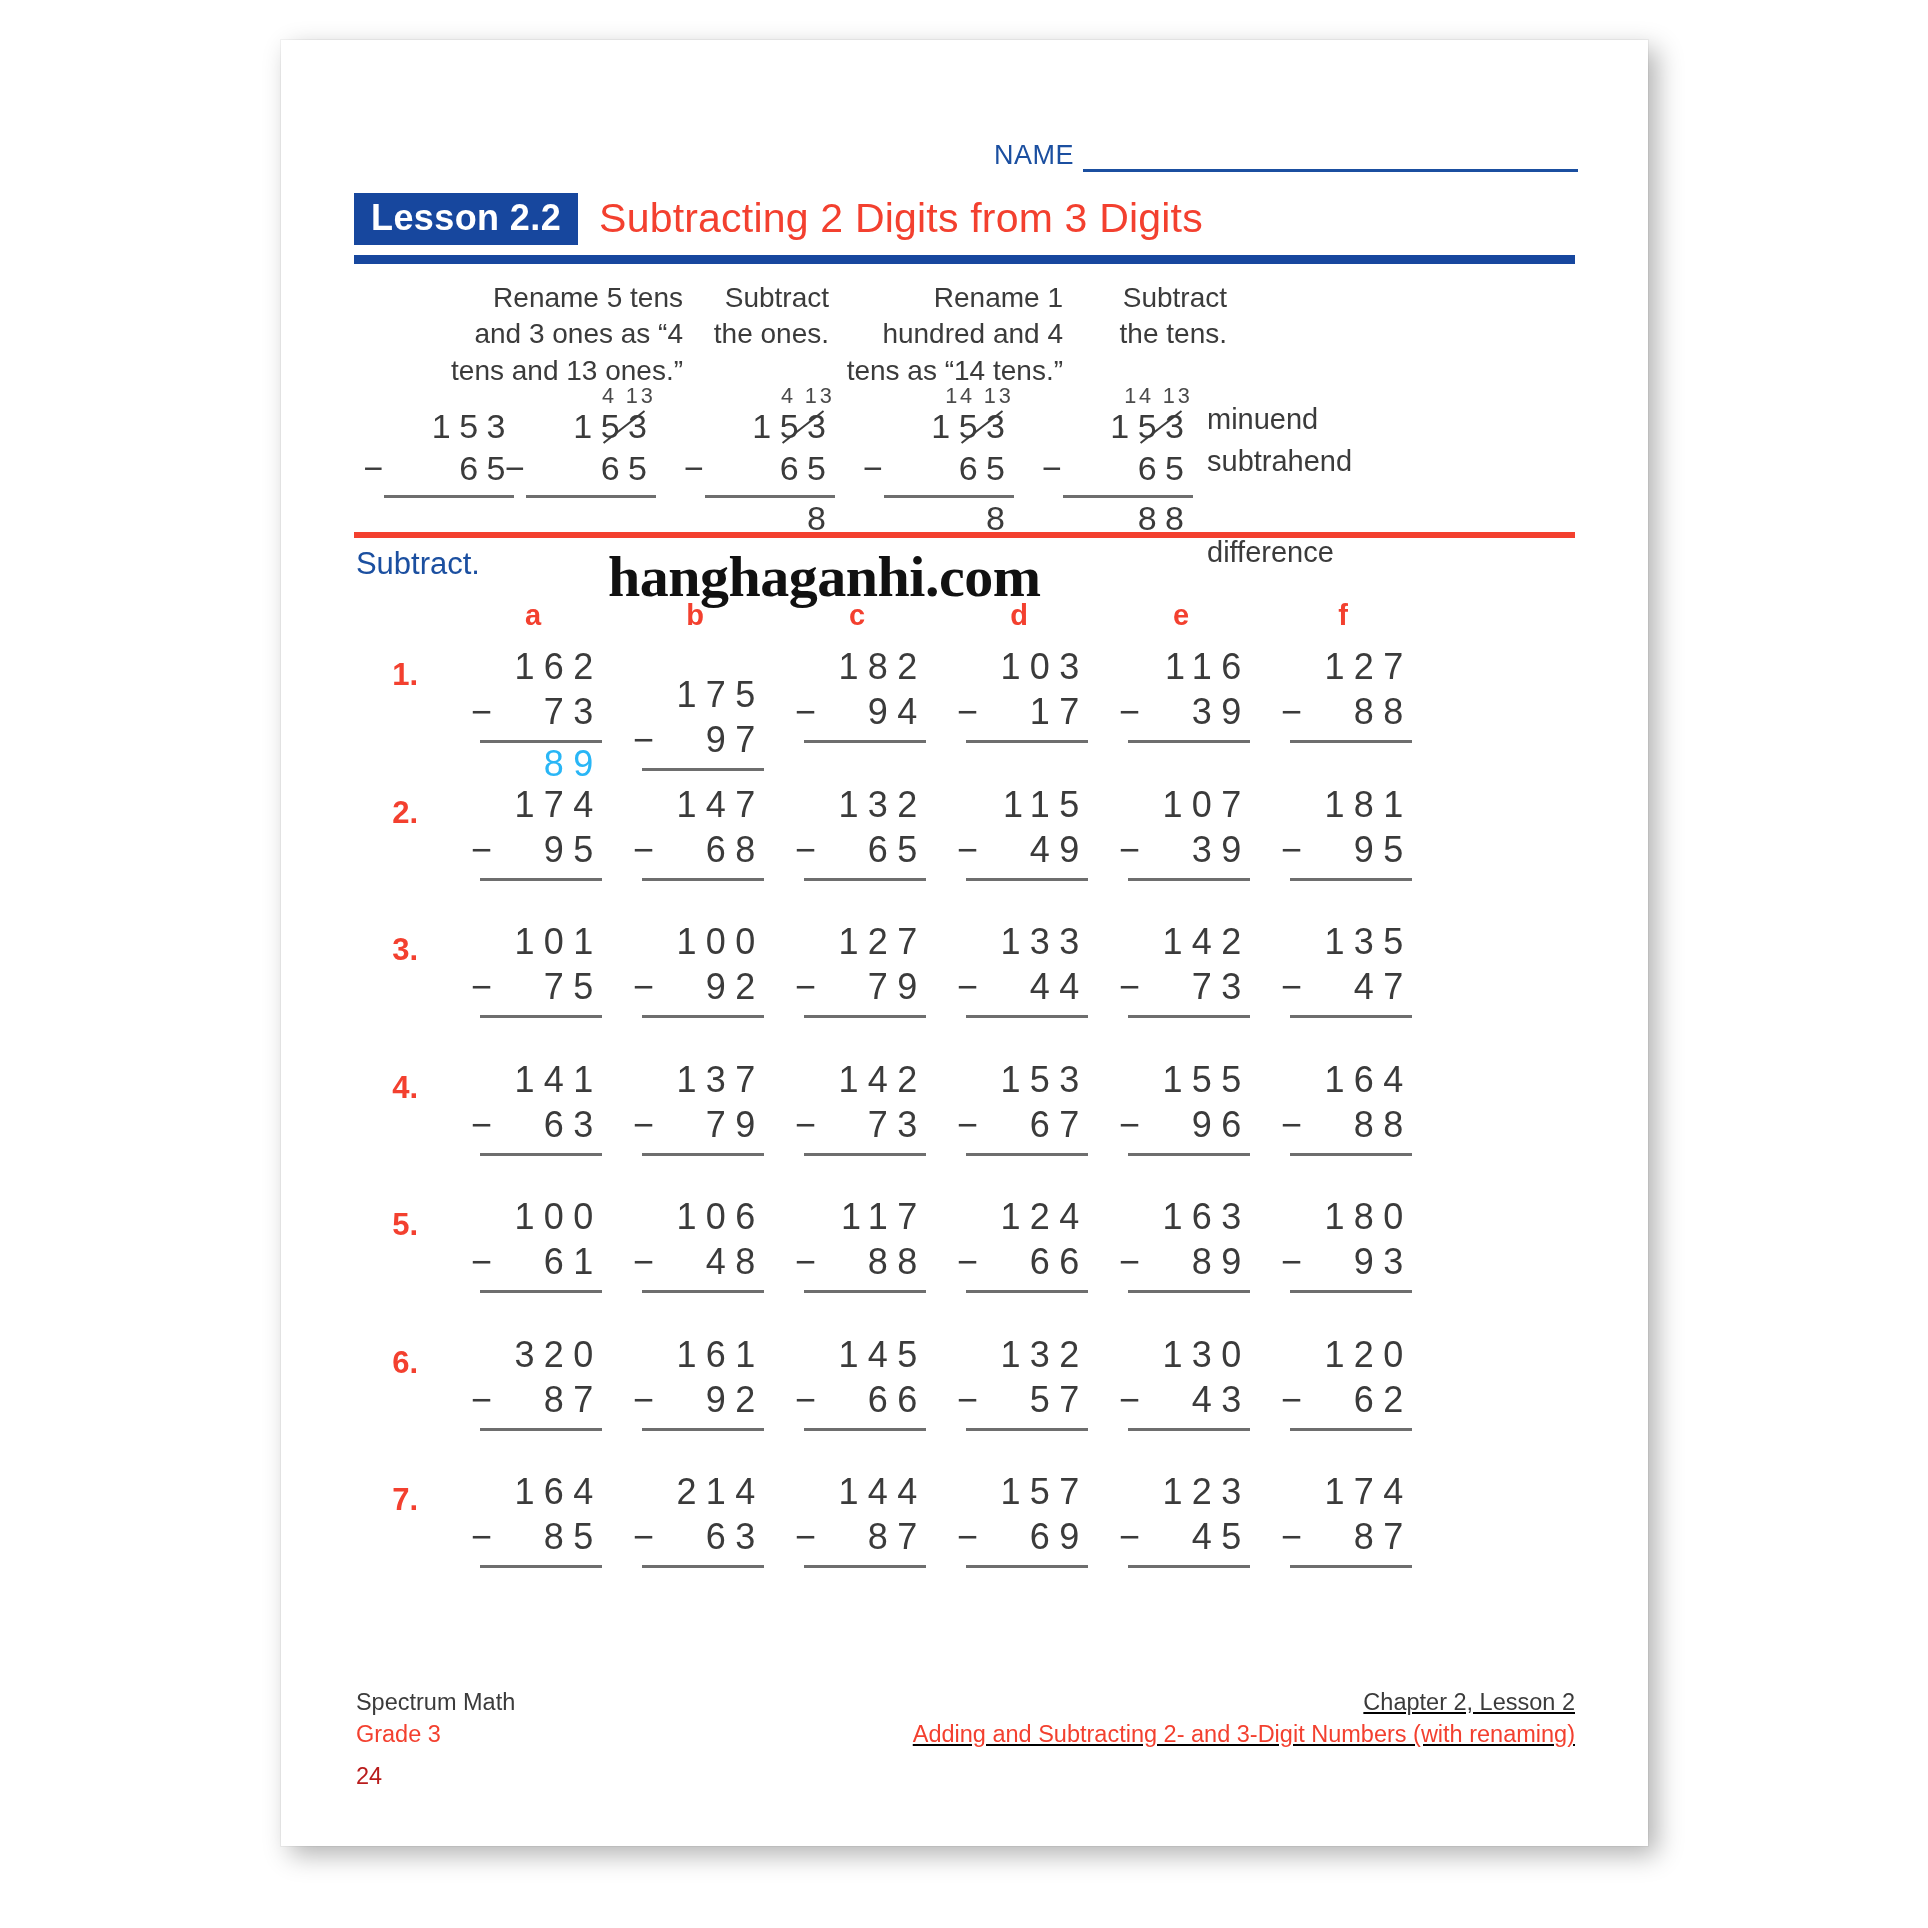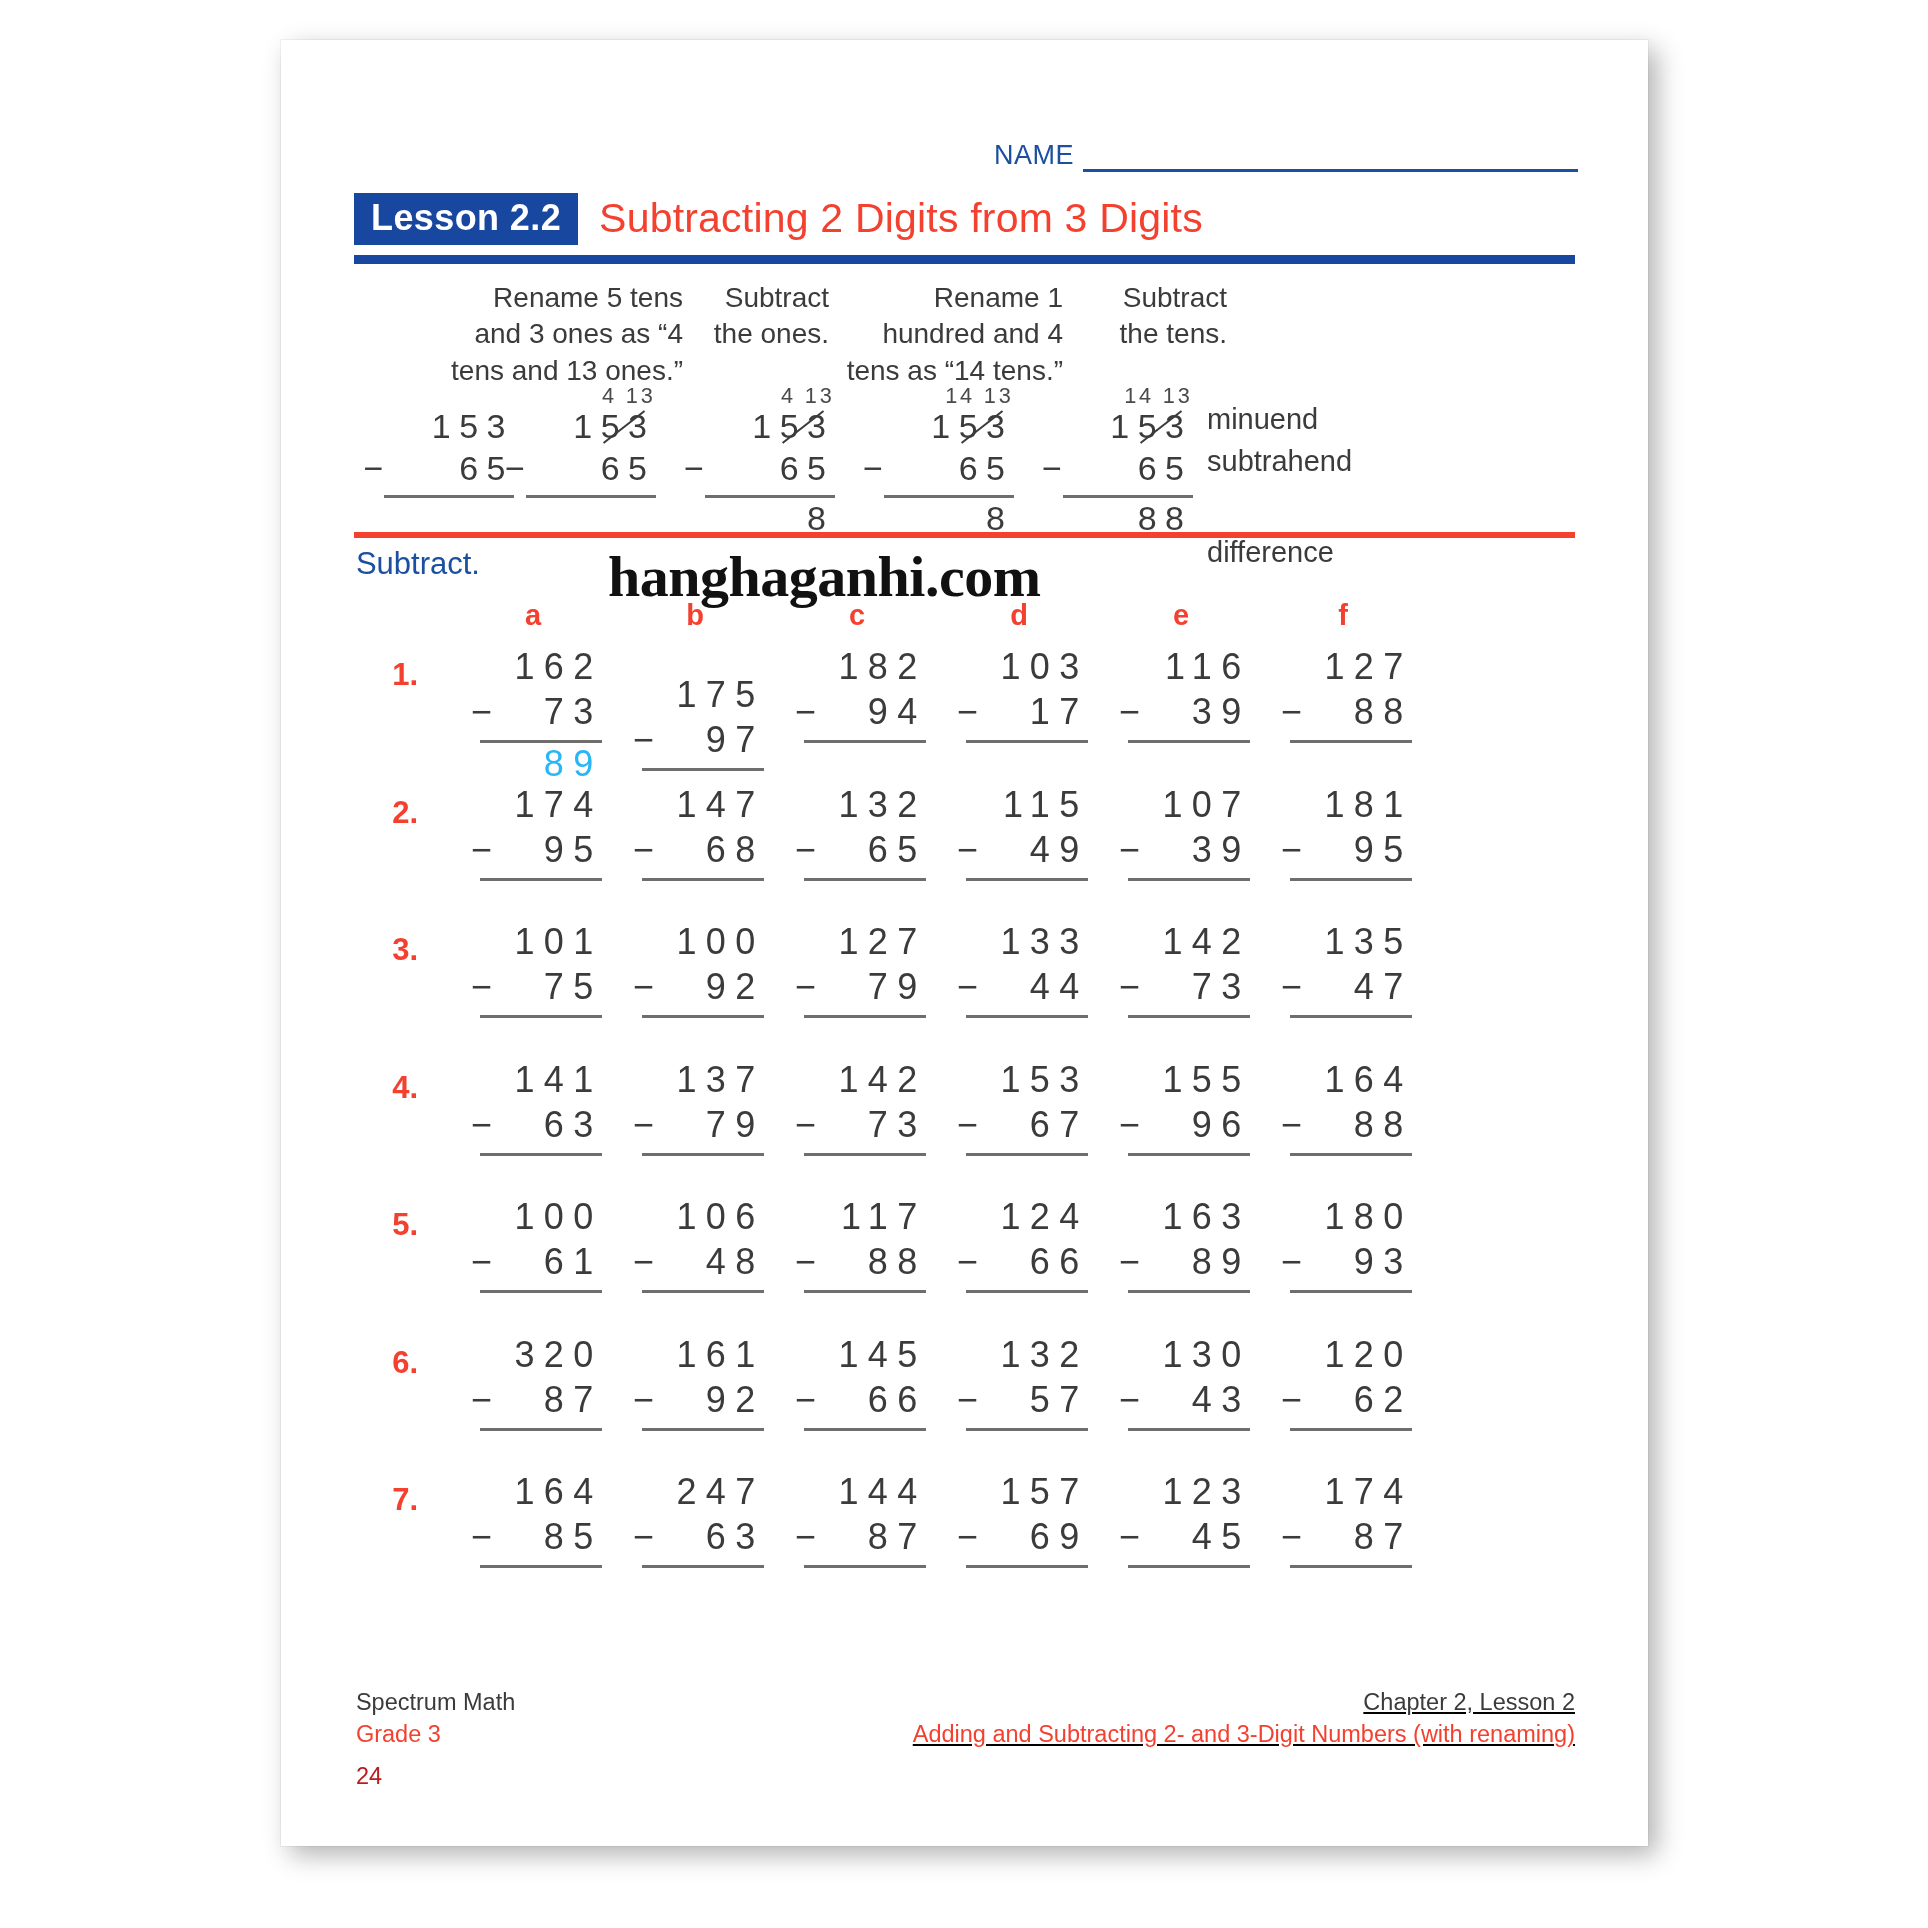--- a/index.html
+++ b/index.html
@@ -831,21 +831,21 @@
             <div class="prob" style="left: 98px;">
               <div class="p-top">164</div>
               <div class="p-bot">
                 <span>−</span>
                 <span class="val">85</span>
               </div>
               <div class="p-bar"></div>
               <div class="p-ans"></div>
             </div>
             <div class="prob" style="left: 260px;">
-              <div class="p-top">247</div>
+              <div class="p-top">214</div>
               <div class="p-bot">
                 <span>−</span>
                 <span class="val">63</span>
               </div>
               <div class="p-bar"></div>
               <div class="p-ans"></div>
             </div>
             <div class="prob" style="left: 422px;">
               <div class="p-top">144</div>
               <div class="p-bot">

